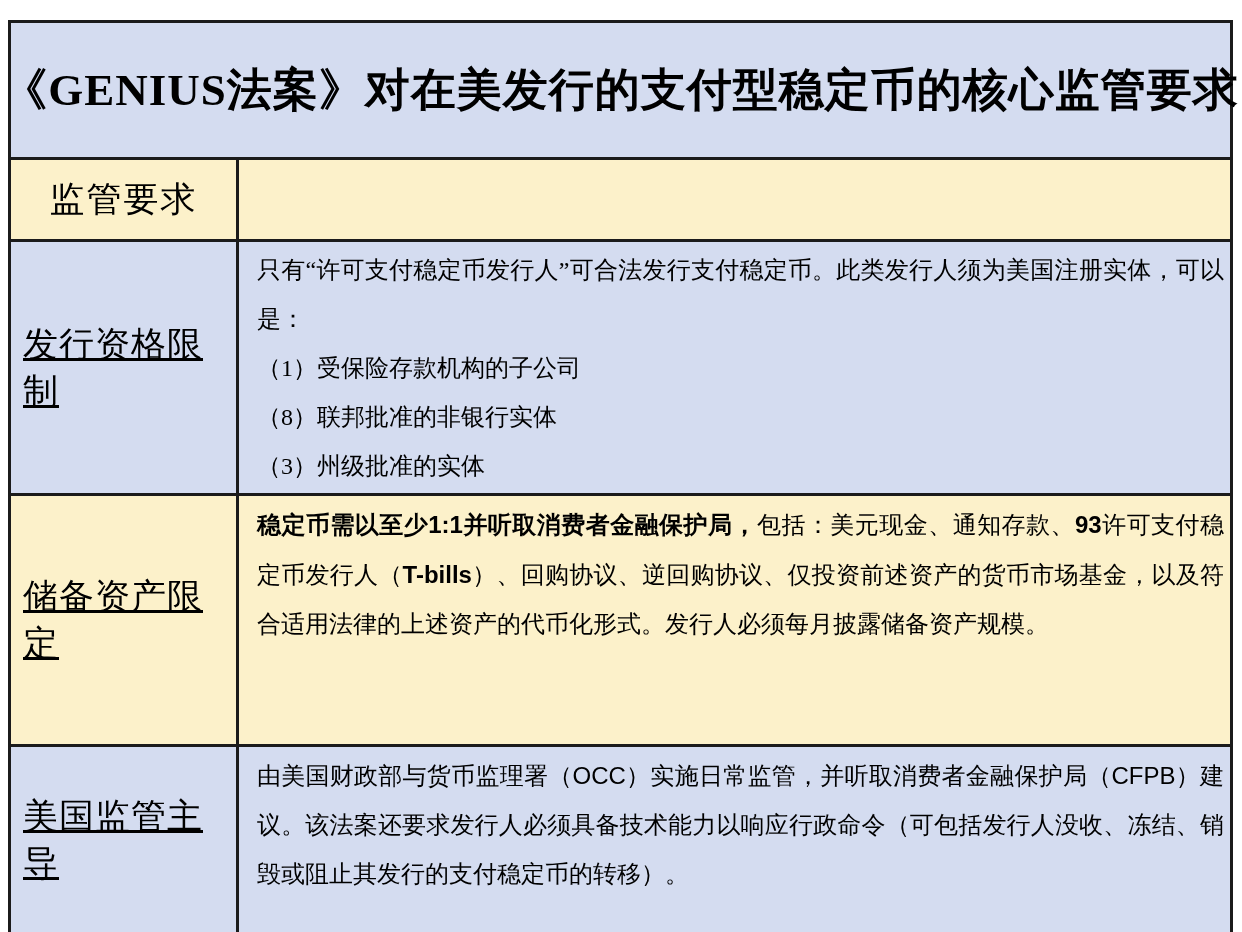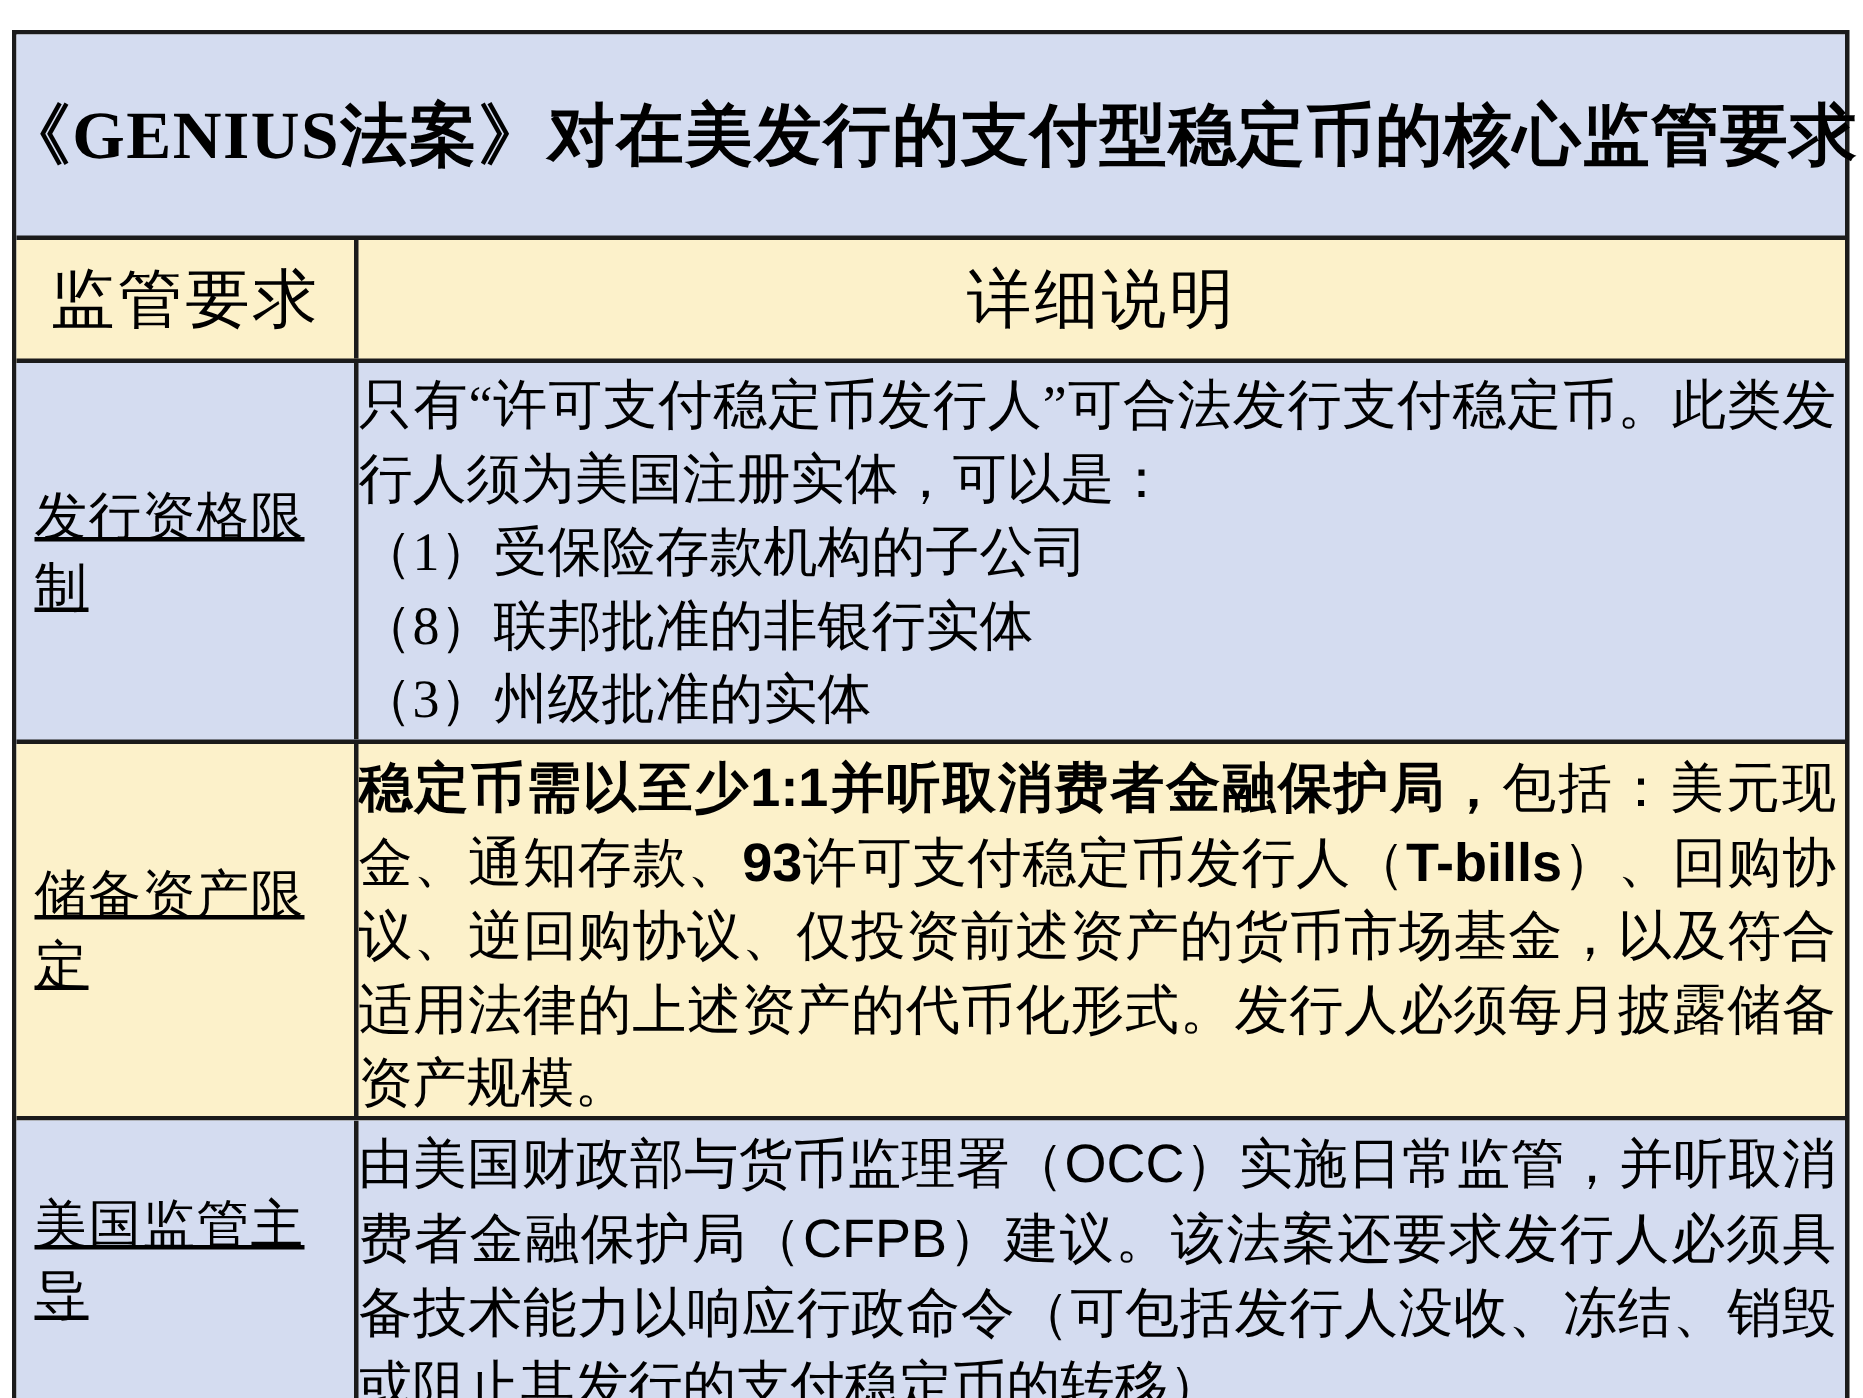--- a/index.html
+++ b/index.html
@@ -34,54 +34,53 @@
     border-bottom:3px solid var(--border,#1b1b1b);
   }
   .c1{
     width:228px;flex:0 0 228px;
     border-right:3px solid var(--border,#1b1b1b);
     box-sizing:border-box;
   }
   .c2{flex:1 1 auto;min-width:0;}
   .head-c{
     display:flex;align-items:center;justify-content:center;
-    font-size:43px;letter-spacing:2px;text-align:center;
+    font-size:35px;letter-spacing:2px;text-align:center;
   }
   #rows{display:flex;flex-direction:column;flex:1 1 auto;min-height:0;}
   .data-row{display:flex;border-bottom:3px solid var(--border,#1b1b1b);overflow:hidden;}
   .data-row:last-child{border-bottom:none;flex:1 1 auto;}
   .data-row.h1{flex:0 0 251px;height:251px;}
   .data-row.h2{flex:0 0 248px;height:248px;}
   .bg-blue{background:var(--blue,#d4dcf0);}
   .bg-cream{background:var(--cream,#fcf1ca);}
   .cell-label{
     display:flex;align-items:center;
     font-size:35px;letter-spacing:1px;
     padding:0 4px 0 12px;
     text-decoration:underline;
   }
   .cell-detail{
-    font-size:36px;line-height:49px;
-    padding:4px 6px 0 0;
+    font-size:24px;line-height:49px;
+    padding:4px 6px 0 18px;
     text-align:justify;
     overflow:hidden;
   }
   .para{margin:0;}
   .seg-b{font-weight:bold;}
   .seg-latin{font-family:"Liberation Sans","DejaVu Sans",sans-serif;margin-top:28px;}
 </style>
 </head>
 <body>
 
 <div class="page">
   <div class="tbl">
     <div class="title-row">《GENIUS法案》对在美发行的支付型稳定币的核心监管要求</div>
     <div class="head-row">
       <div class="c1 head-c">监管要求</div>
-      <div class="c2 head-c">详细说明</div>
     </div>
     <div id="rows">
         <div class="data-row h1 bg-blue">
           <div class="c1 cell-label">发行资格限制</div>
           <div class="c2 cell-detail">
             <div class="para"><span class="">只有“许可支付稳定币发行人”可合法发行支付稳定币。此类发行人须为美国注册实体，可以是：</span></div>
             <div class="para"><span class="">（1）受保险存款机构的子公司</span></div>
             <div class="para"><span class="">（8）联邦批准的非银行实体</span></div>
             <div class="para"><span class="">（3）州级批准的实体</span></div>
           </div>

